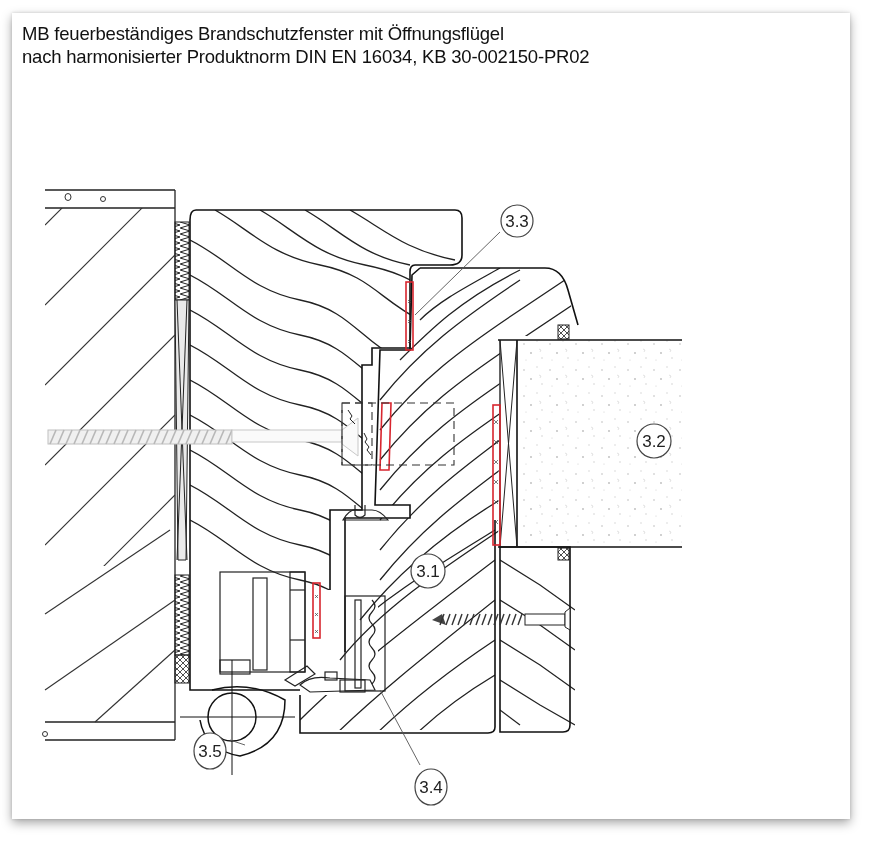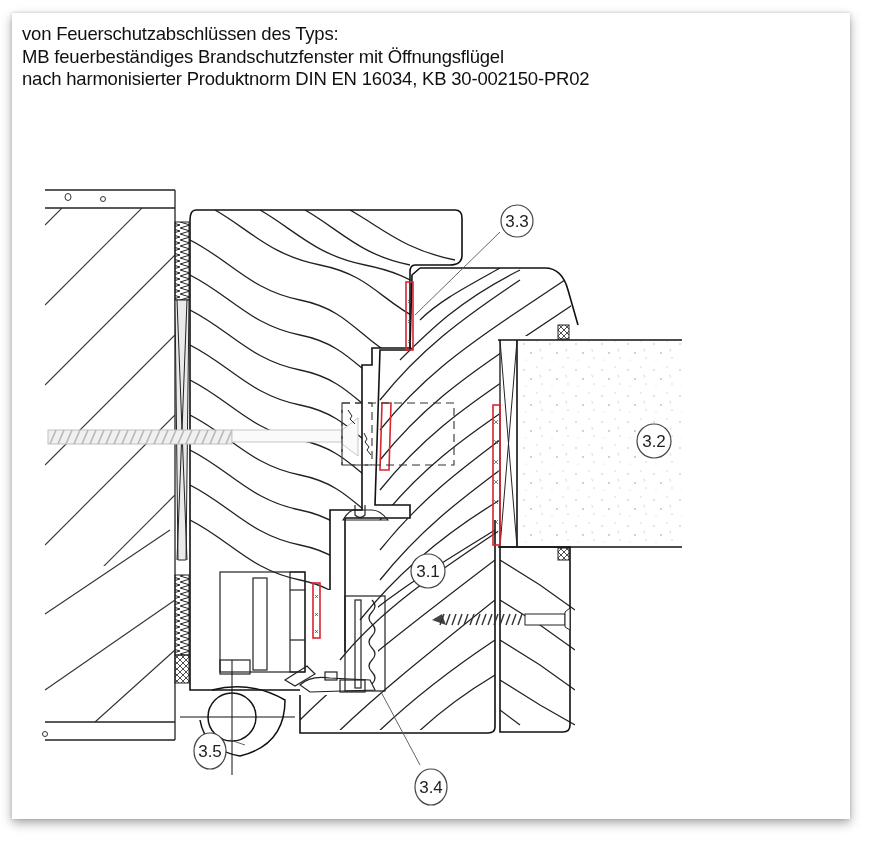--- a/index.html
+++ b/index.html
@@ -14,21 +14,20 @@
     .header .line { font-size: 18.5px; line-height: 22.5px; letter-spacing: -0.2px; }
     svg.drawing { position: absolute; left: 0; top: 0; }
     .lbl { font-family: "Liberation Sans", sans-serif; font-size: 17px; fill: #222; }
   </style>
 </head>
 <body>
 
 <div class="card"></div>
 
 <div class="header">
-  <div class="line">von Feuerschutzabschlüssen des Typs:</div>
   <div class="line">MB feuerbeständiges Brandschutzfenster mit Öffnungsflügel</div>
   <div class="line">nach harmonisierter Produktnorm DIN EN 16034, KB 30-002150-PR02</div>
 </div>
 
 <svg class="drawing" width="872" height="841" viewBox="0 0 872 841" xmlns="http://www.w3.org/2000/svg">
   <defs>
     <clipPath id="wallClip">
         <rect x="45" y="208" width="130" height="358"></rect>
       </clipPath>
     <clipPath id="frameClip">

